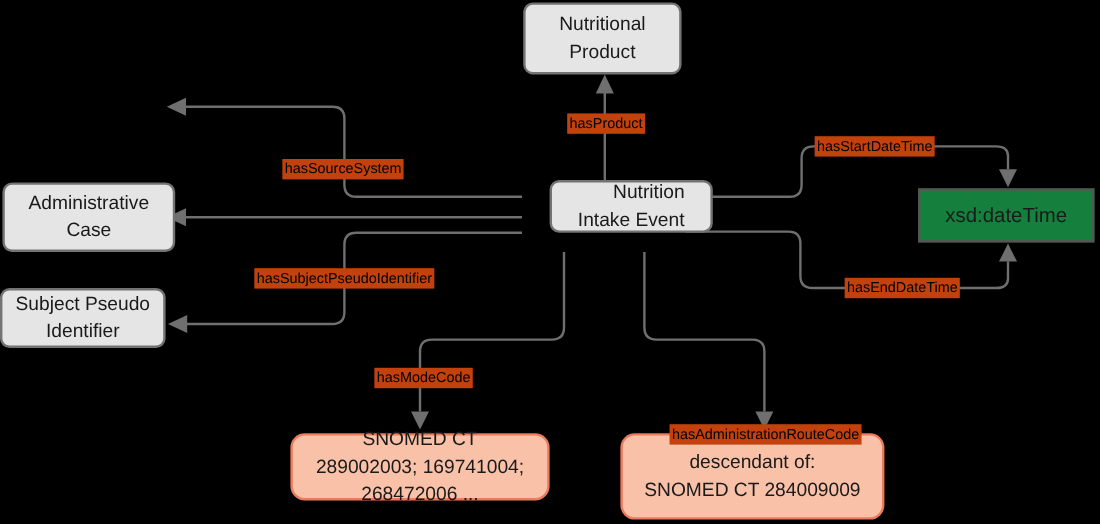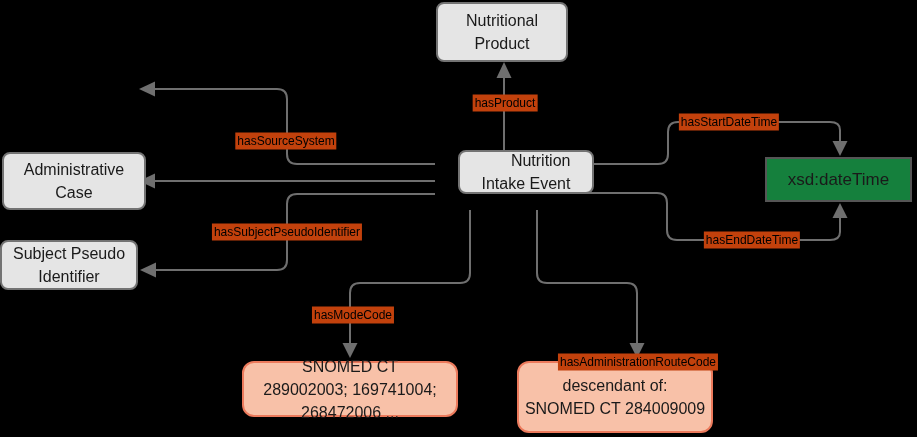--- a/index.html
+++ b/index.html
@@ -68,21 +68,21 @@
     white-space: nowrap;
   }
   
   #node-source-system            { left: 2px;   top: 61px;  width: 134px; height: 57px; }
   #node-administrative-case      { left: 2px;   top: 152px; width: 144px; height: 58px; }
   #node-subject-pseudo-identifier{ left: 0px;   top: 240px; width: 138px; height: 50px; }
   #node-nutritional-product      { left: 436px; top: 2px;   width: 132px; height: 60px; }
   #node-nutrition-intake-event   { left: 458px; top: 150px; width: 136px; height: 44px; text-align: right; }
   #node-xsd-datetime             { left: 765px; top: 157px; width: 147px; height: 45px; }
   #node-snomed-mode-codes        { left: 242px; top: 361px; width: 216px; height: 56px; }
-  #node-snomed-route-codes       { left: 517px; top: 361px; width: 196px; height: 72px; }
+  #node-snomed-route-codes       { left: 517px; top: 361px; width: 220px; height: 72px; }
   
   #label-has-product                   { left: 505px; top: 103px; }
   #label-has-source-system             { left: 286px; top: 129px; margin-top: 12px; }
   #label-has-administrative-case       { left: 287px; top: 180px; }
   #label-has-subject-pseudo-identifier { left: 287px; top: 232px; }
   #label-has-start-date-time           { left: 729px; top: 122px; }
   #label-has-end-date-time             { left: 752px; top: 240px; }
   #label-has-mode-code                 { left: 353px; top: 315px; }
   #label-has-administration-route-code { left: 638px; top: 315px; margin-top: 47px; }
 </style>

